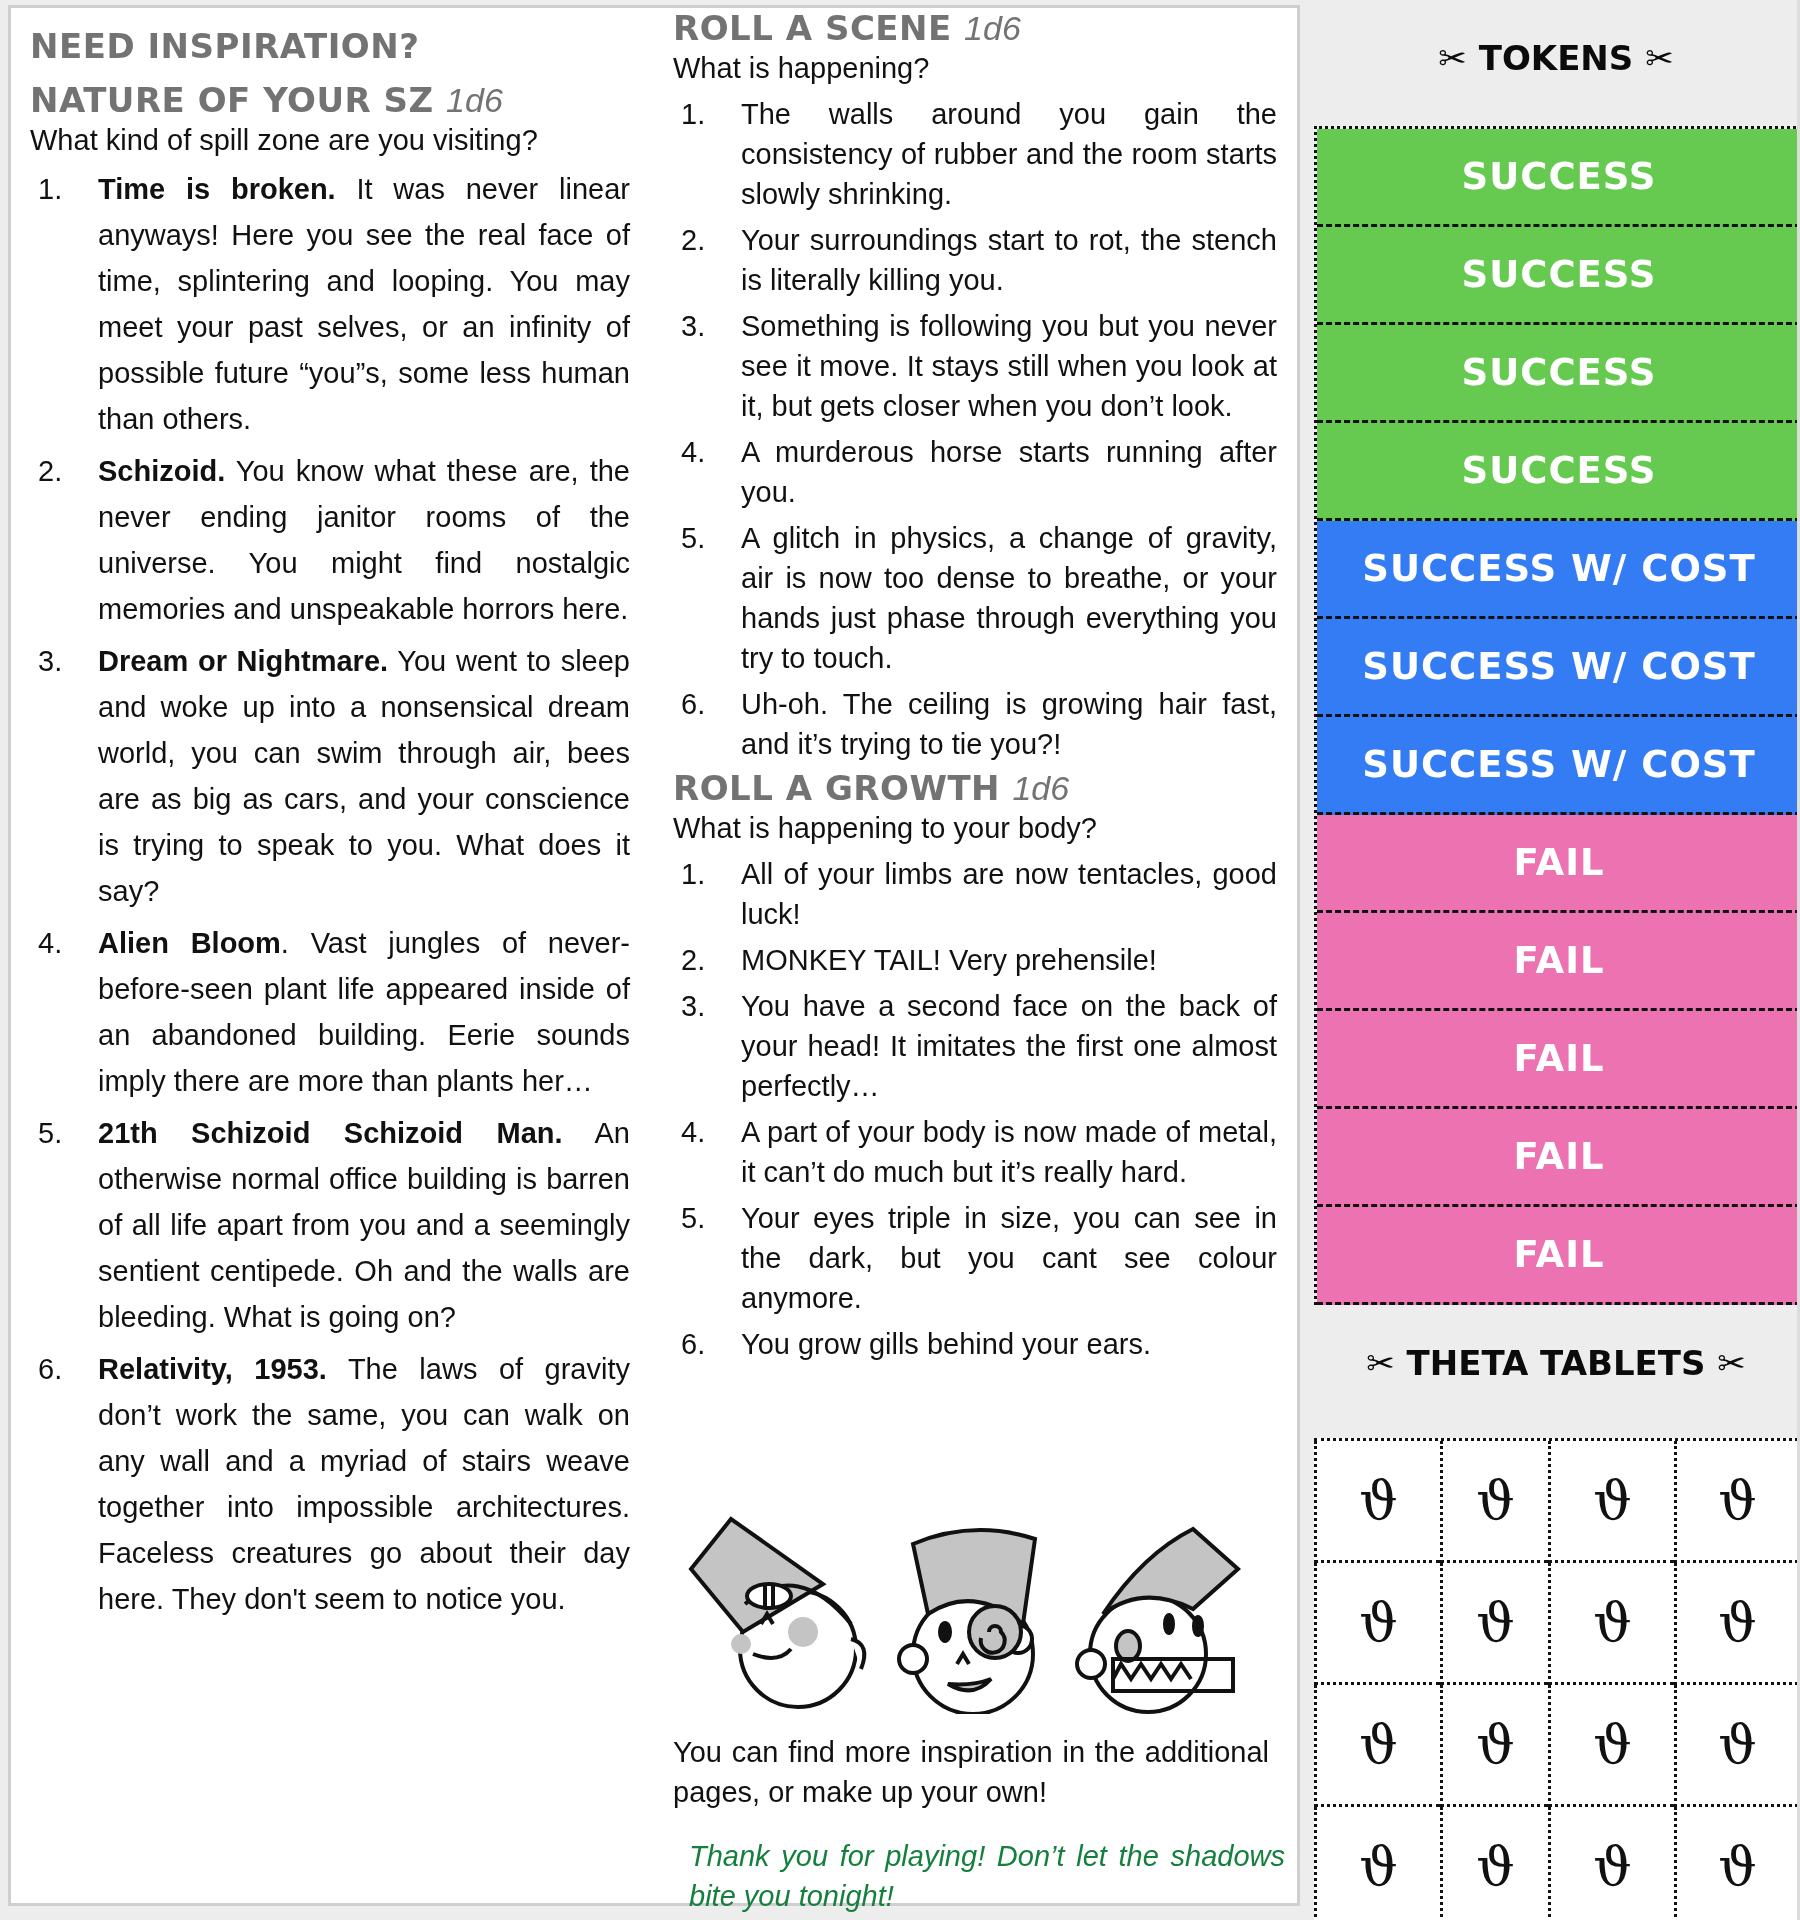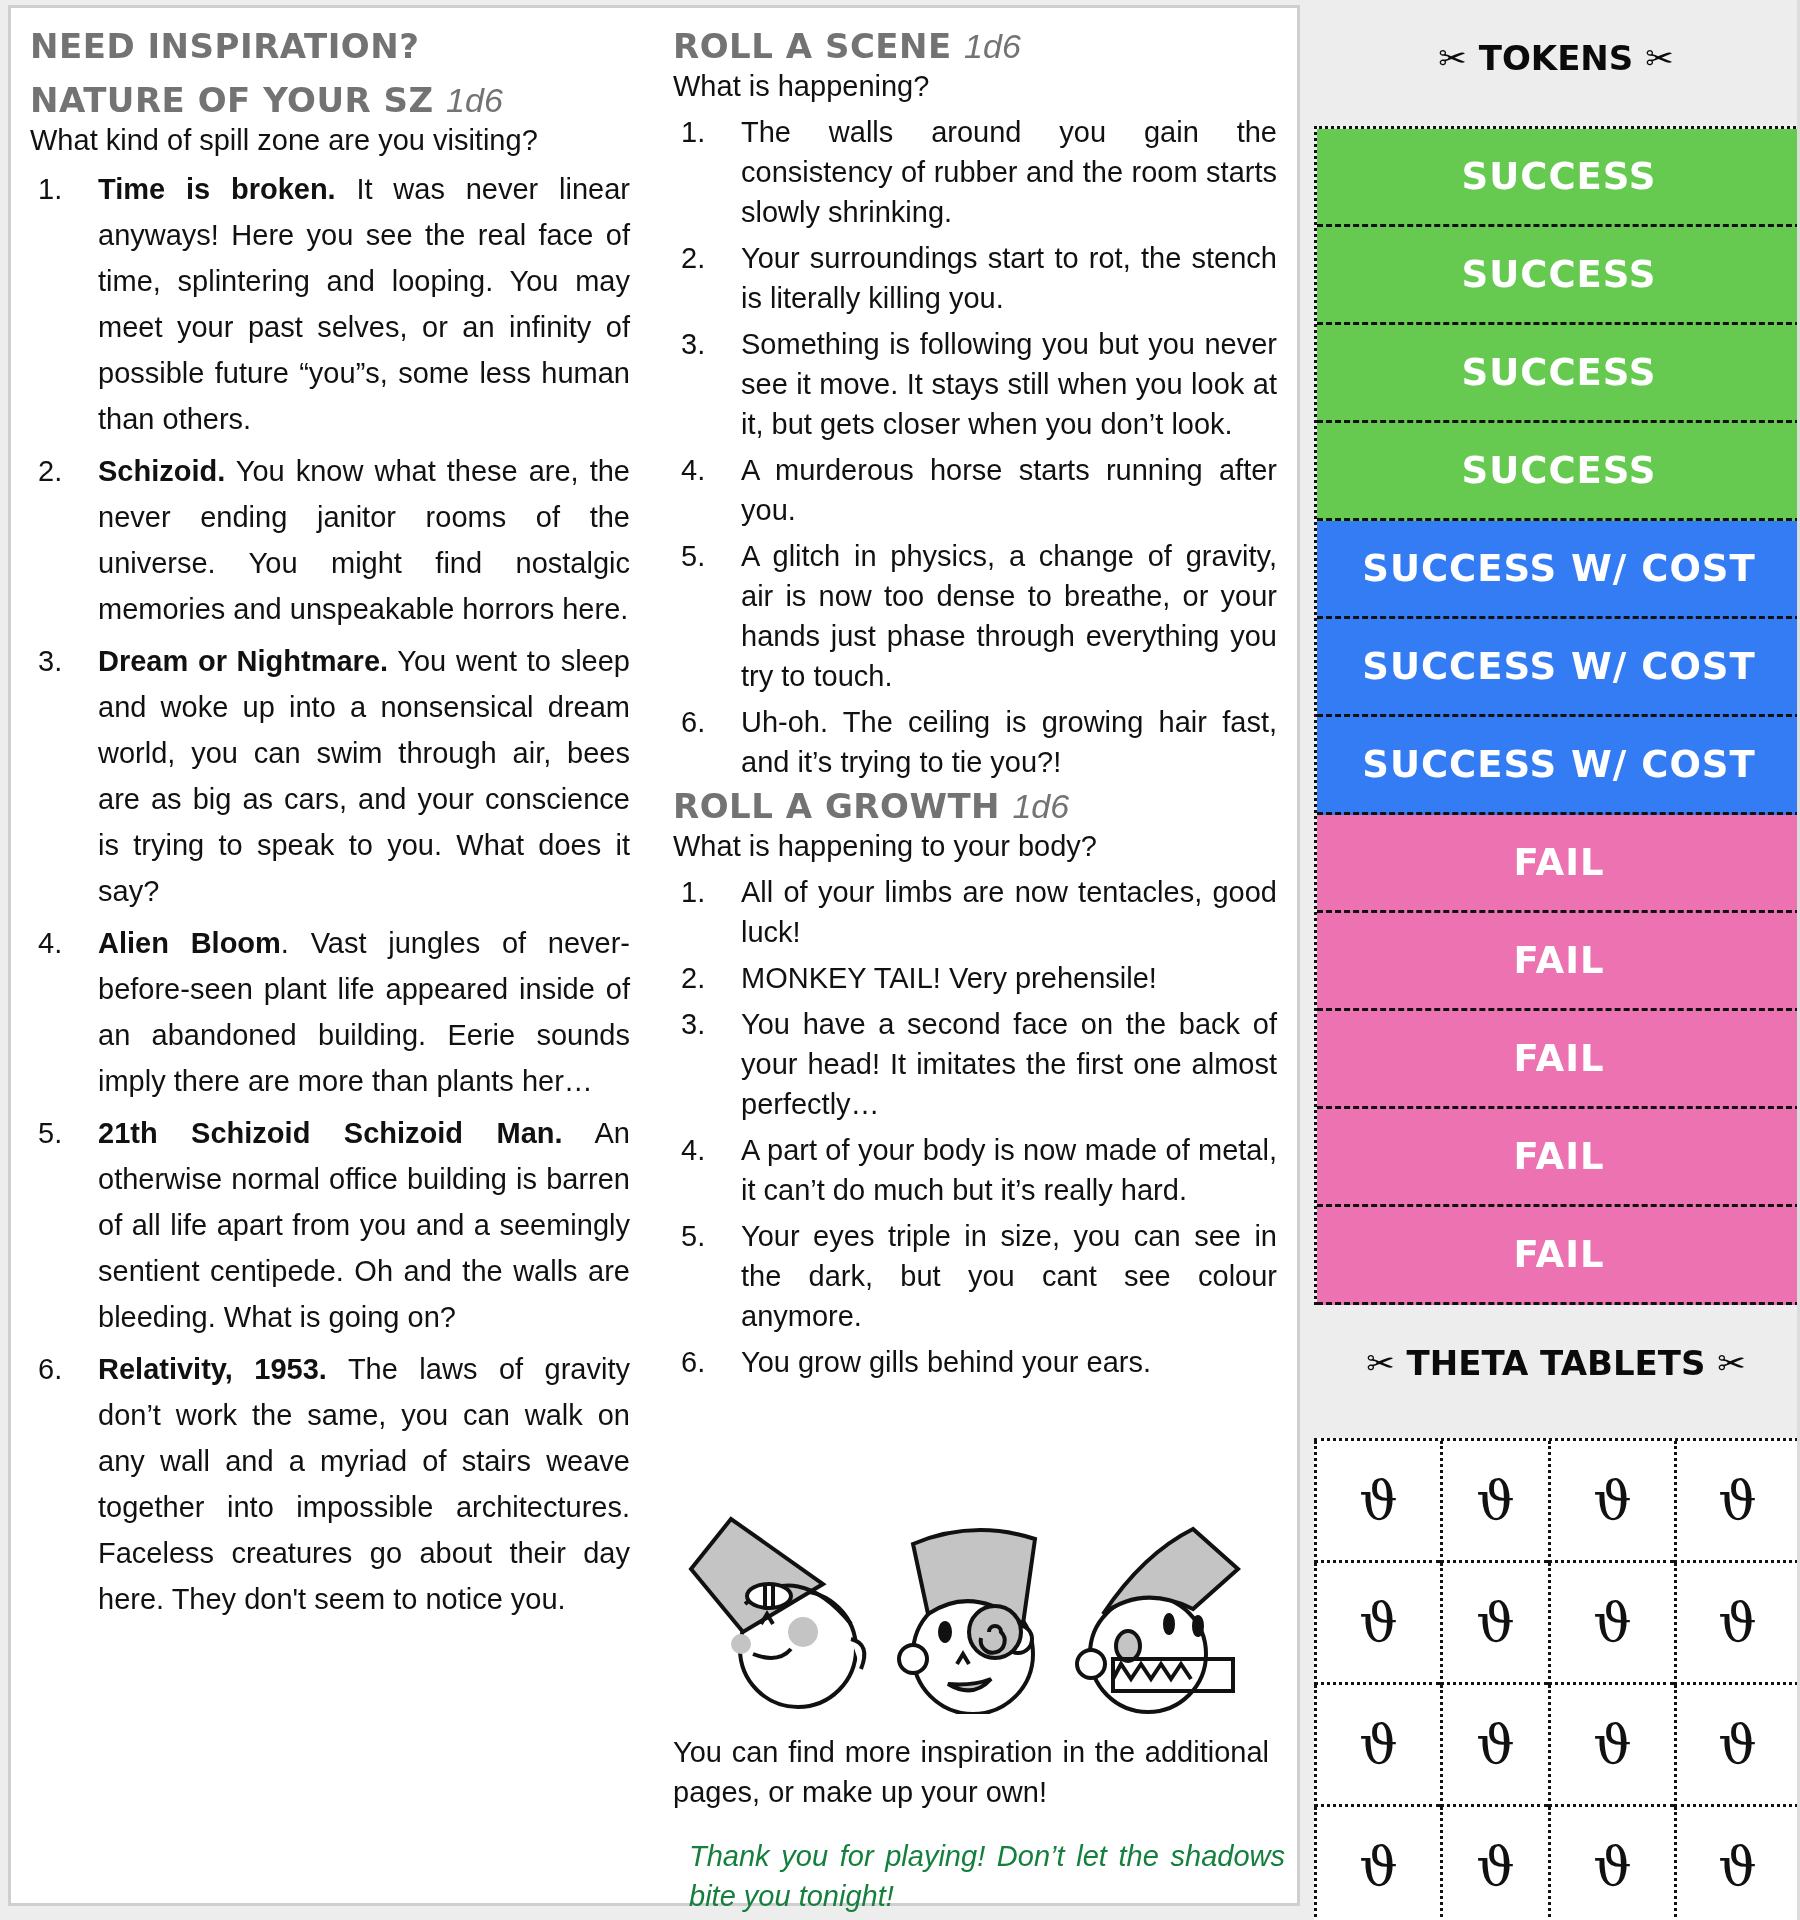--- a/index.html
+++ b/index.html
@@ -78,21 +78,21 @@
         <li><span class="num">1.</span><b>Time is broken.</b><span> It was never linear anyways! Here you see the real face of time, splintering and looping. You may meet your past selves, or an infinity of possible future “you”s, some less human than others.</span></li>
         <li><span class="num">2.</span><b>Schizoid.</b><span> You know what these are, the never ending janitor rooms of the universe. You might find nostalgic memories and unspeakable horrors here.</span></li>
         <li><span class="num">3.</span><b>Dream or Nightmare.</b><span> You went to sleep and woke up into a nonsensical dream world, you can swim through air, bees are as big as cars, and your conscience is trying to speak to you. What does it say?</span></li>
         <li><span class="num">4.</span><b>Alien Bloom</b><span>. Vast jungles of never-before-seen plant life appeared inside of an abandoned building. Eerie sounds imply there are more than plants her…</span></li>
         <li><span class="num">5.</span><b>21th Schizoid Schizoid Man.</b><span> An otherwise normal office building is barren of all life apart from you and a seemingly sentient centipede. Oh and the walls are bleeding. What is going on?</span></li>
         <li><span class="num">6.</span><b>Relativity, 1953.</b><span> The laws of gravity don’t work the same, you can walk on any wall and a myriad of stairs weave together into impossible architectures. Faceless creatures go about their day here. They don't seem to notice you.</span></li>
       </ol>
   </div>
 
   <div class="col col-mid">
-    <h2 style="margin-top:18px"><span>ROLL A SCENE</span> <span class="dice">1d6</span></h2>
+    <h2 style=""><span>ROLL A SCENE</span> <span class="dice">1d6</span></h2>
     <p class="sub">What is happening?</p>
     <ol id="scene-list">
         <li><span class="num">1.</span><span>The walls around you gain the consistency of rubber and the room starts slowly shrinking.</span></li>
         <li><span class="num">2.</span><span>Your surroundings start to rot, the stench is literally killing you.</span></li>
         <li><span class="num">3.</span><span>Something is following you but you never see it move. It stays still when you look at it, but gets closer when you don’t look.</span></li>
         <li><span class="num">4.</span><span>A murderous horse starts running after you.</span></li>
         <li><span class="num">5.</span><span>A glitch in physics, a change of gravity, air is now too dense to breathe, or your hands just phase through everything you try to touch.</span></li>
         <li><span class="num">6.</span><span>Uh-oh. The ceiling is growing hair fast, and it’s trying to tie you?!</span></li>
       </ol>
     <h2 style="margin-top:4px"><span>ROLL A GROWTH</span> <span class="dice">1d6</span></h2>

